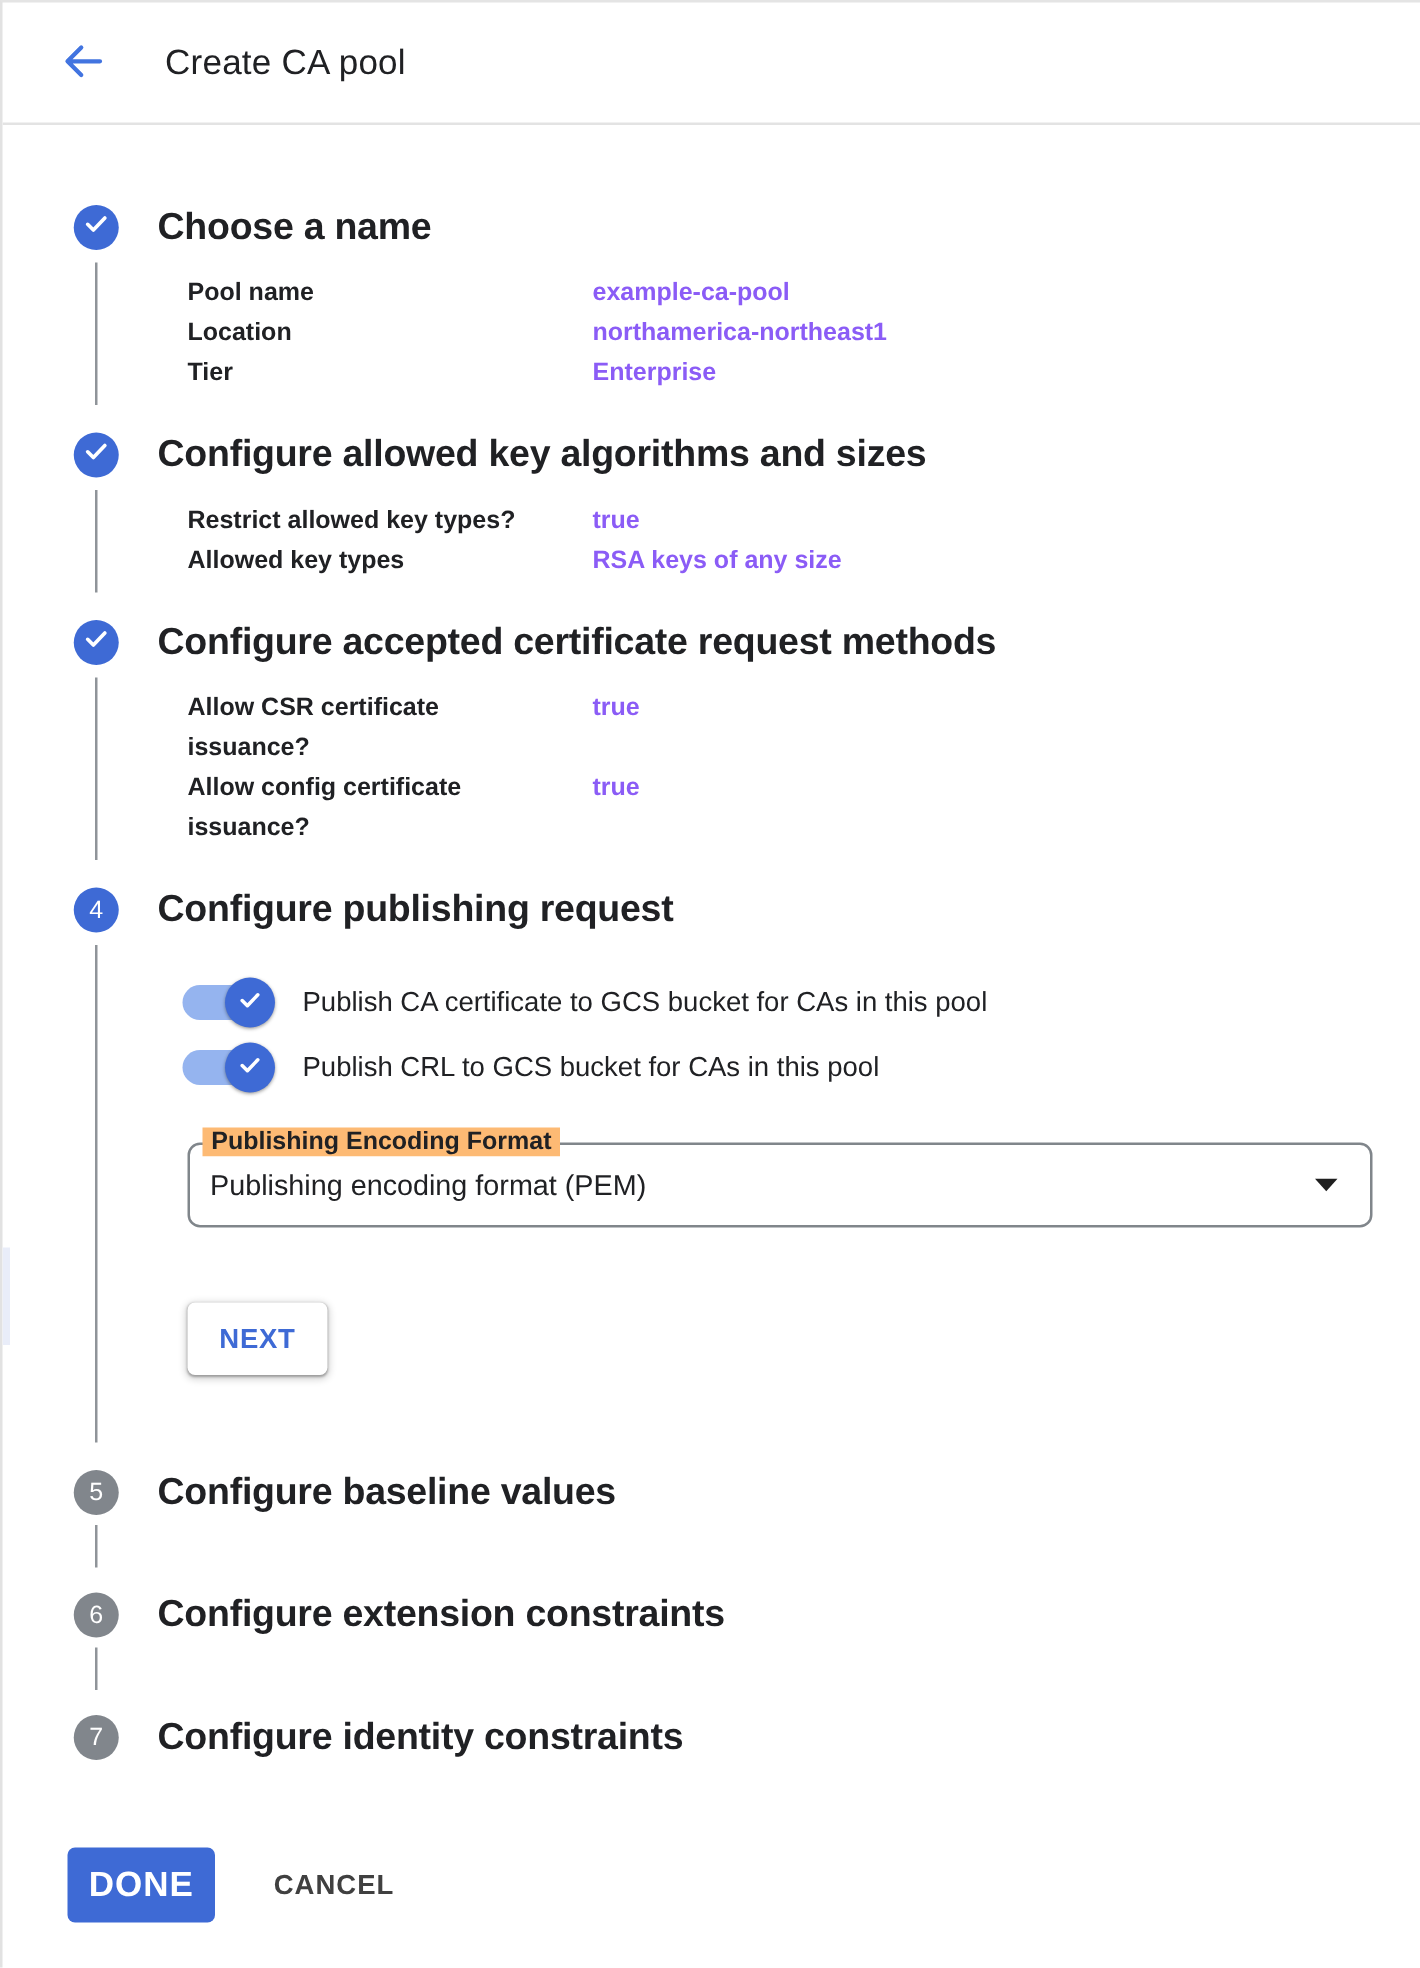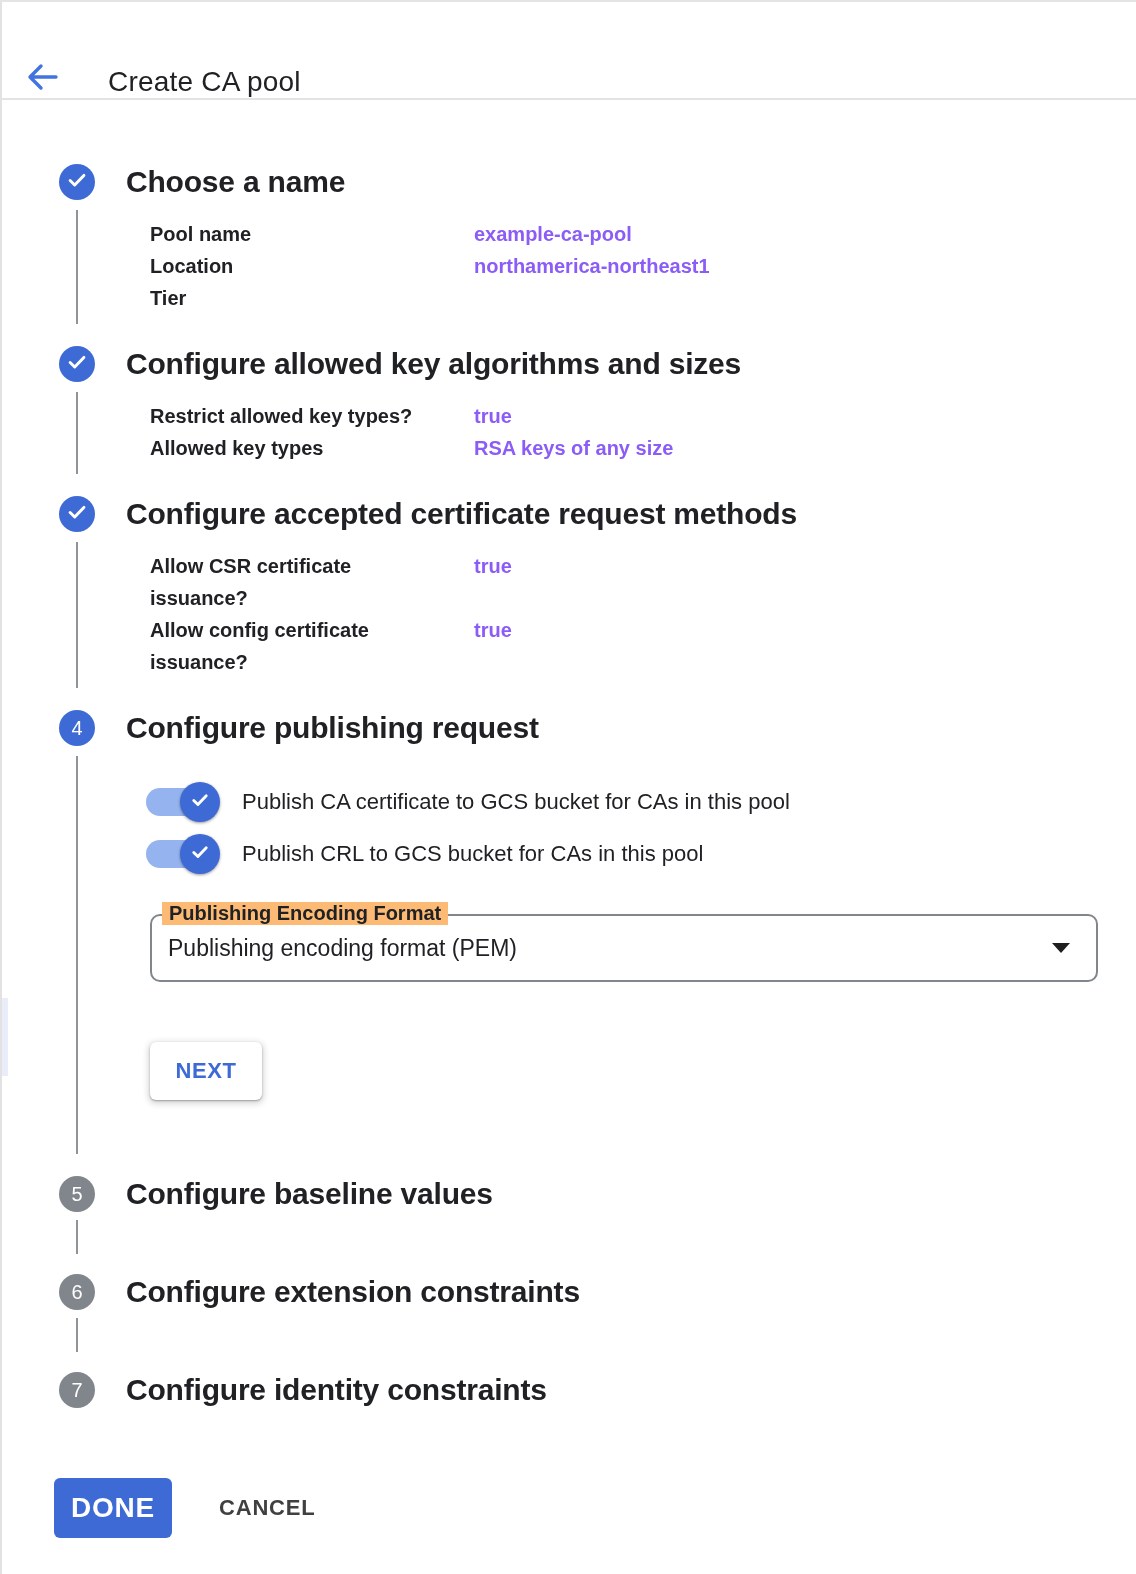--- a/index.html
+++ b/index.html
@@ -19,22 +19,22 @@
   .edge-strip {
     position: absolute; left: 0; top: 996px; width: 6px; height: 78px;
     background: #e9edf9;
   }
 
   
   .header {
     height: 98px;
     border-bottom: 2px solid #e3e3e3;
     display: flex;
-    align-items: flex-end;
-    padding-left: 20px;
+    align-items: center;
+    padding-left: 44px;
   }
   .back-btn {
     width: 40px; height: 40px;
     display: flex; align-items: center; justify-content: center;
     cursor: pointer; background: none; border: none;
   }
   .page-title {
     font-size: 28px;
     font-weight: 400;
     color: #202124;
@@ -219,20 +219,21 @@
       </div>
       <div class="step-title">Choose a name</div>
     </div>
     <div class="step-body">
       <div class="kv-grid">
         <span class="kv-label">Pool name</span>
         <span class="kv-value">example-ca-pool</span>
         <span class="kv-label">Location</span>
         <span class="kv-value">northamerica-northeast1</span>
         <span class="kv-label">Tier</span>
+        <span class="kv-value">Enterprise</span>
       </div>
     </div>
   </div>
 
   <div>
     <div class="step-head mt22">
       <div class="circle done">
         <span>
           <svg width="22" height="22" viewBox="0 0 24 24">
             <path d="M4.5 12.5 L9.5 17.5 L19.5 7" fill="none" stroke="#ffffff" stroke-width="3.2" stroke-linecap="round" stroke-linejoin="round"></path>

